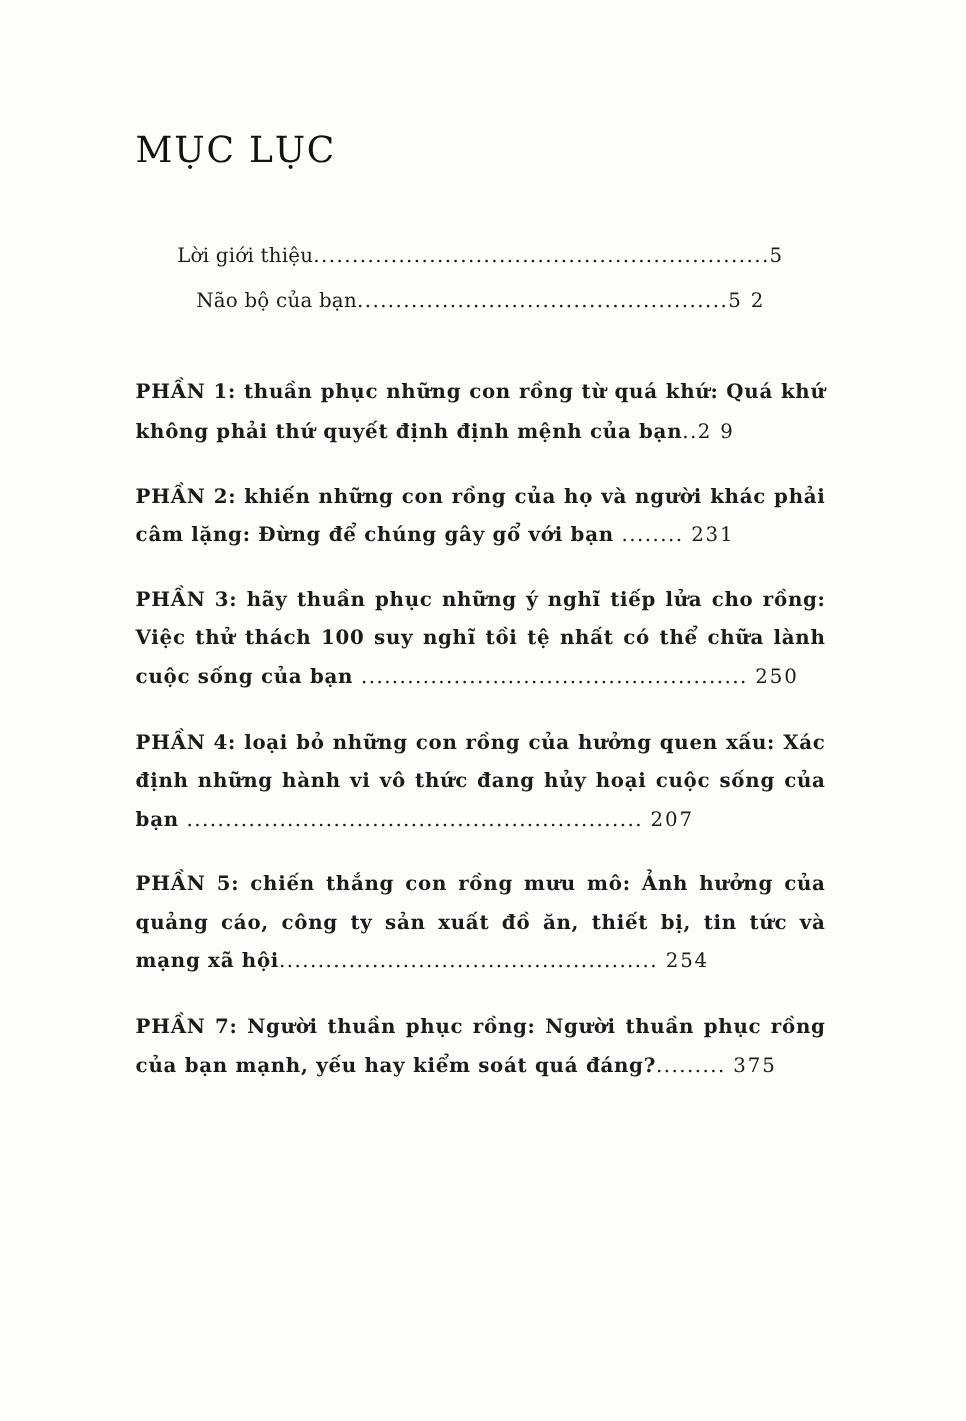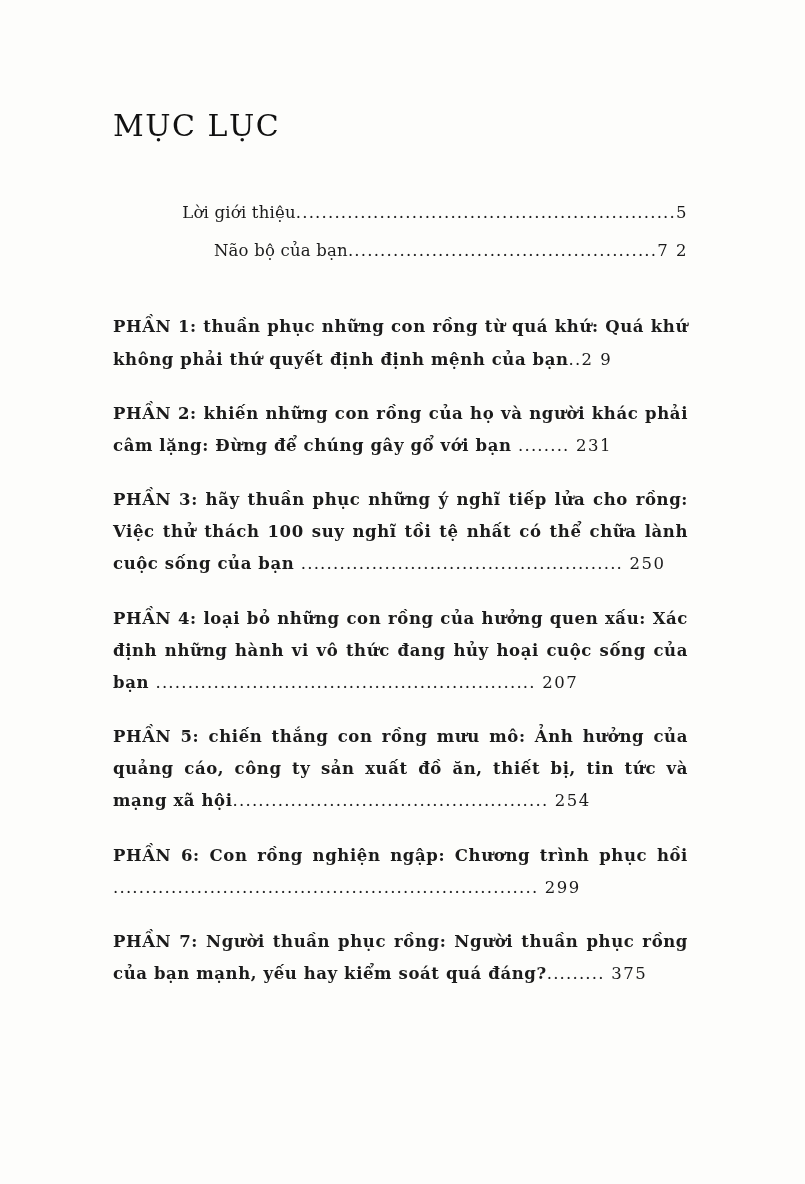--- a/index.html
+++ b/index.html
@@ -39,21 +39,21 @@
     font-size: 16.5px;
     line-height: 1.95;
     color: #1b1b1b;
     margin-bottom: 22px;
     text-align: justify;
     text-justify: inter-word;
     letter-spacing: 0.2px;
   }
   .entry.simple {
     margin-bottom: 6px;
-    text-align: right;
+    text-align: center;
   }
   .group-top {
     margin-bottom: 44px;
   }
   .leader {
     letter-spacing: 1.2px;
   }
   .pagenum {
     letter-spacing: 1.5px;
   }
@@ -68,21 +68,21 @@
 <div class="page">
   <div class="content">
 
     <h1 class="toc-title">MỤC LỤC</h1>
 
     <div class="group-top">
       <div class="entry simple">
         <span>Lời giới thiệu</span><span class="leader">...........................................................</span><span class="pagenum">5</span>
       </div>
       <div class="entry simple">
-        <span>Não bộ của bạn</span><span class="leader">................................................</span><span class="pagenum">7 2</span>
+        <span>Não bộ của bạn</span><span class="leader">................................................</span><span class="pagenum">5 2</span>
       </div>
     </div>
 
     <div class="entry">
       <span class="bold-label">PHẦN 1: thuần phục những con rồng từ quá khứ: Quá khứ không phải thứ quyết định định mệnh của bạn</span><span class="leader">..</span><span class="pagenum">2 9</span>
     </div>
 
     <div class="entry">
       <span class="bold-label">PHẦN 2: khiến những con rồng của họ và người khác phải câm lặng: Đừng để chúng gây gổ với bạn</span><span class="leader"> ........ </span><span class="pagenum">231</span>
     </div>
@@ -92,22 +92,19 @@
     </div>
 
     <div class="entry">
       <span class="bold-label">PHẦN 4: loại bỏ những con rồng của hưởng quen xấu: Xác định những hành vi vô thức đang hủy hoại cuộc sống của bạn</span><span class="leader"> ........................................................... </span><span class="pagenum">207</span>
     </div>
 
     <div class="entry">
       <span class="bold-label">PHẦN 5: chiến thắng con rồng mưu mô: Ảnh hưởng của quảng cáo, công ty sản xuất đồ ăn, thiết bị, tin tức và mạng xã hội</span><span class="leader">................................................. </span><span class="pagenum">254</span>
     </div>
 
-    <div class="entry">
-      <span class="bold-label">PHẦN 6: Con rồng nghiện ngập: Chương trình phục hồi</span><span class="leader"> .................................................................. </span><span class="pagenum">299</span>
-    </div>
 
     <div class="entry">
       <span class="bold-label">PHẦN 7: Người thuần phục rồng: Người thuần phục rồng của bạn mạnh, yếu hay kiểm soát quá đáng?</span><span class="leader">......... </span><span class="pagenum">375</span>
     </div>
 
   </div>
 </div>
 
 </body></html>

